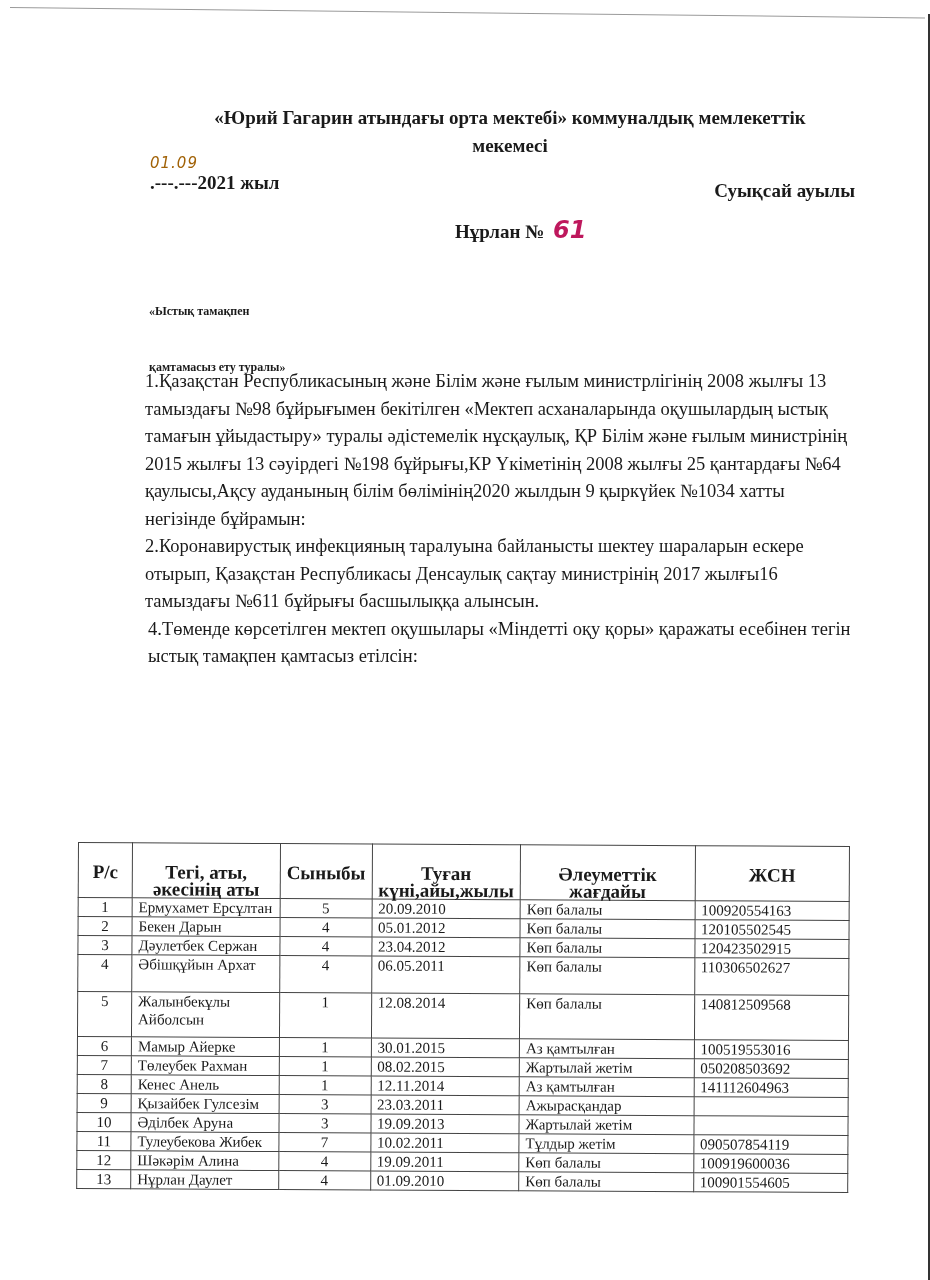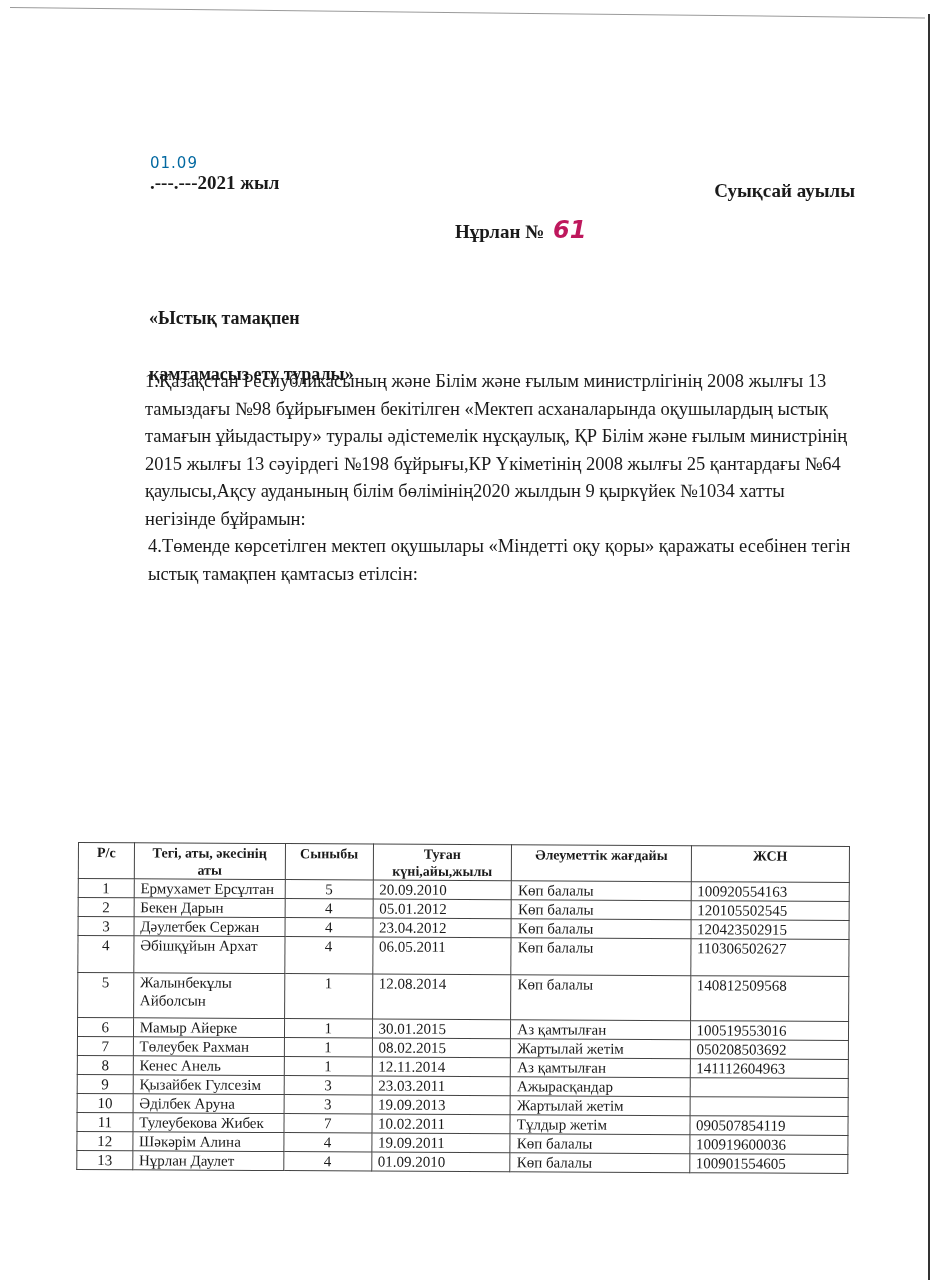--- a/index.html
+++ b/index.html
@@ -15,88 +15,91 @@
     position: absolute; right: 0; top: 14px; width: 2px; height: 1266px; background: #333;
   }
   .header-org {
     position: absolute; left: 150px; top: 104px; width: 720px; text-align: center;
     font-weight: bold; font-size: 19px; line-height: 28px;
   }
   .date-line {
     position: absolute; left: 150px; top: 172px; font-weight: bold; font-size: 19px;
   }
   .date-handwritten {
-    position: absolute; left: 150px; top: 154px; color: #0369a1; 
+    position: absolute; left: 150px; top: 154px; color: #a16207; font-style: italic;
     font-family: "DejaVu Sans", sans-serif; font-size: 15px; letter-spacing: 1px;
   }
   .village {
     position: absolute; right: 75px; top: 180px; font-weight: bold; font-size: 19px;
   }
   .order-title {
     position: absolute; left: 455px; top: 216px; font-weight: bold; font-size: 19px;
   }
   .order-num {
     color: #be185d; font-style: italic; font-family: "DejaVu Sans", sans-serif; font-size: 24px;
     margin-left: 4px;
   }
   .subject {
-    position: absolute; left: 149px; top: 276px; font-weight: bold; font-size: 18px; line-height: 28px;
+    position: absolute; left: 149px; top: 269px; font-weight: bold; font-size: 12px; line-height: 28px;
     white-space: pre-line;
   }
   .body-text {
     position: absolute; left: 145px; top: 368px; width: 715px; font-size: 18.5px; line-height: 27.5px;
   }
   .body-text p { margin: 0; }
   .body-text p.indent1 { padding-left: 3px; }
   table.students {
     position: absolute; left: 78px; top: 842px; width: 772px; border-collapse: collapse;
     font-size: 15px; transform: rotate(0.3deg); transform-origin: left top;
   }
   table.students th, table.students td {
     border: 1px solid #444; padding: 0 6px; vertical-align: top; line-height: 18px;
   }
   table.students th {
-    font-weight: bold; text-align: center; font-size: 14px; line-height: 17px; padding-top: 1px;
+    font-weight: bold; text-align: center; font-size: 19px; line-height: 17px; padding-top: 20px;
   }
   td.c-num, td.c-grade { text-align: center; }
   td.c-id { padding-top: 3px; }
   .col-num { width: 45px; }
   .col-name { width: 142px; }
   .col-grade { width: 76px; margin-left: 24px; }
   .col-dob { width: 128px; }
   .col-status { width: 172px; }
   .col-id { width: 150px; margin-left: 47px; }
   tr.tall td { height: 36px; }
   tr.tall2 td { height: 44px; }
 </style>
 </head>
 <body>
 
 <div class="scan-edge-top"></div>
 <div class="scan-edge-right"></div>
 
 <div class="header-org">
+  <div>«Юрий Гагарин атындағы орта мектебі»  коммуналдық мемлекеттік</div>
+  <div>мекемесі</div>
 </div>
 
 <div class="date-handwritten">01.09</div>
 <div class="date-line">.---.---2021 жыл</div>
 <div class="village">Суықсай ауылы</div>
 
 <div class="order-title">
   <span>Нұрлан №</span>
   <span class="order-num">61</span>
 </div>
 
 <div class="subject">
   <div>«Ыстық   тамақпен</div>
   <div>қамтамасыз ету туралы»</div>
 </div>
 
 <div class="body-text">
   <p>1.Қазақстан Республикасының және Білім және ғылым министрлігінің 2008 жылғы 13 тамыздағы №98 бұйрығымен бекітілген «Мектеп асханаларында оқушылардың ыстық тамағын ұйыдастыру» туралы әдістемелік нұсқаулық, ҚР Білім және ғылым министрінің 2015 жылғы 13 сәуірдегі №198 бұйрығы,КР Үкіметінің 2008 жылғы 25 қантардағы №64 қаулысы,Ақсу ауданының білім бөлімінің2020 жылдын 9 қыркүйек №1034 хатты негізінде бұйрамын:</p>
+  <p>2.Коронавирустық инфекцияның таралуына байланысты шектеу шараларын ескере отырып, Қазақстан Республикасы Денсаулық сақтау министрінің 2017 жылғы16 тамыздағы №611 бұйрығы  басшылыққа алынсын.</p>
   <p class="indent1"> 4.Төменде көрсетілген мектеп оқушылары  «Міндетті оқу қоры» қаражаты есебінен тегін ыстық тамақпен қамтасыз етілсін:</p>
 </div>
 
 <table class="students">
   <thead>
     <tr>
       <th class="col-num">Р/с</th>
       <th class="col-name">Тегі, аты, әкесінің аты</th>
       <th class="col-grade">Сыныбы</th>
       <th class="col-dob">Туған күні,айы,жылы</th>

